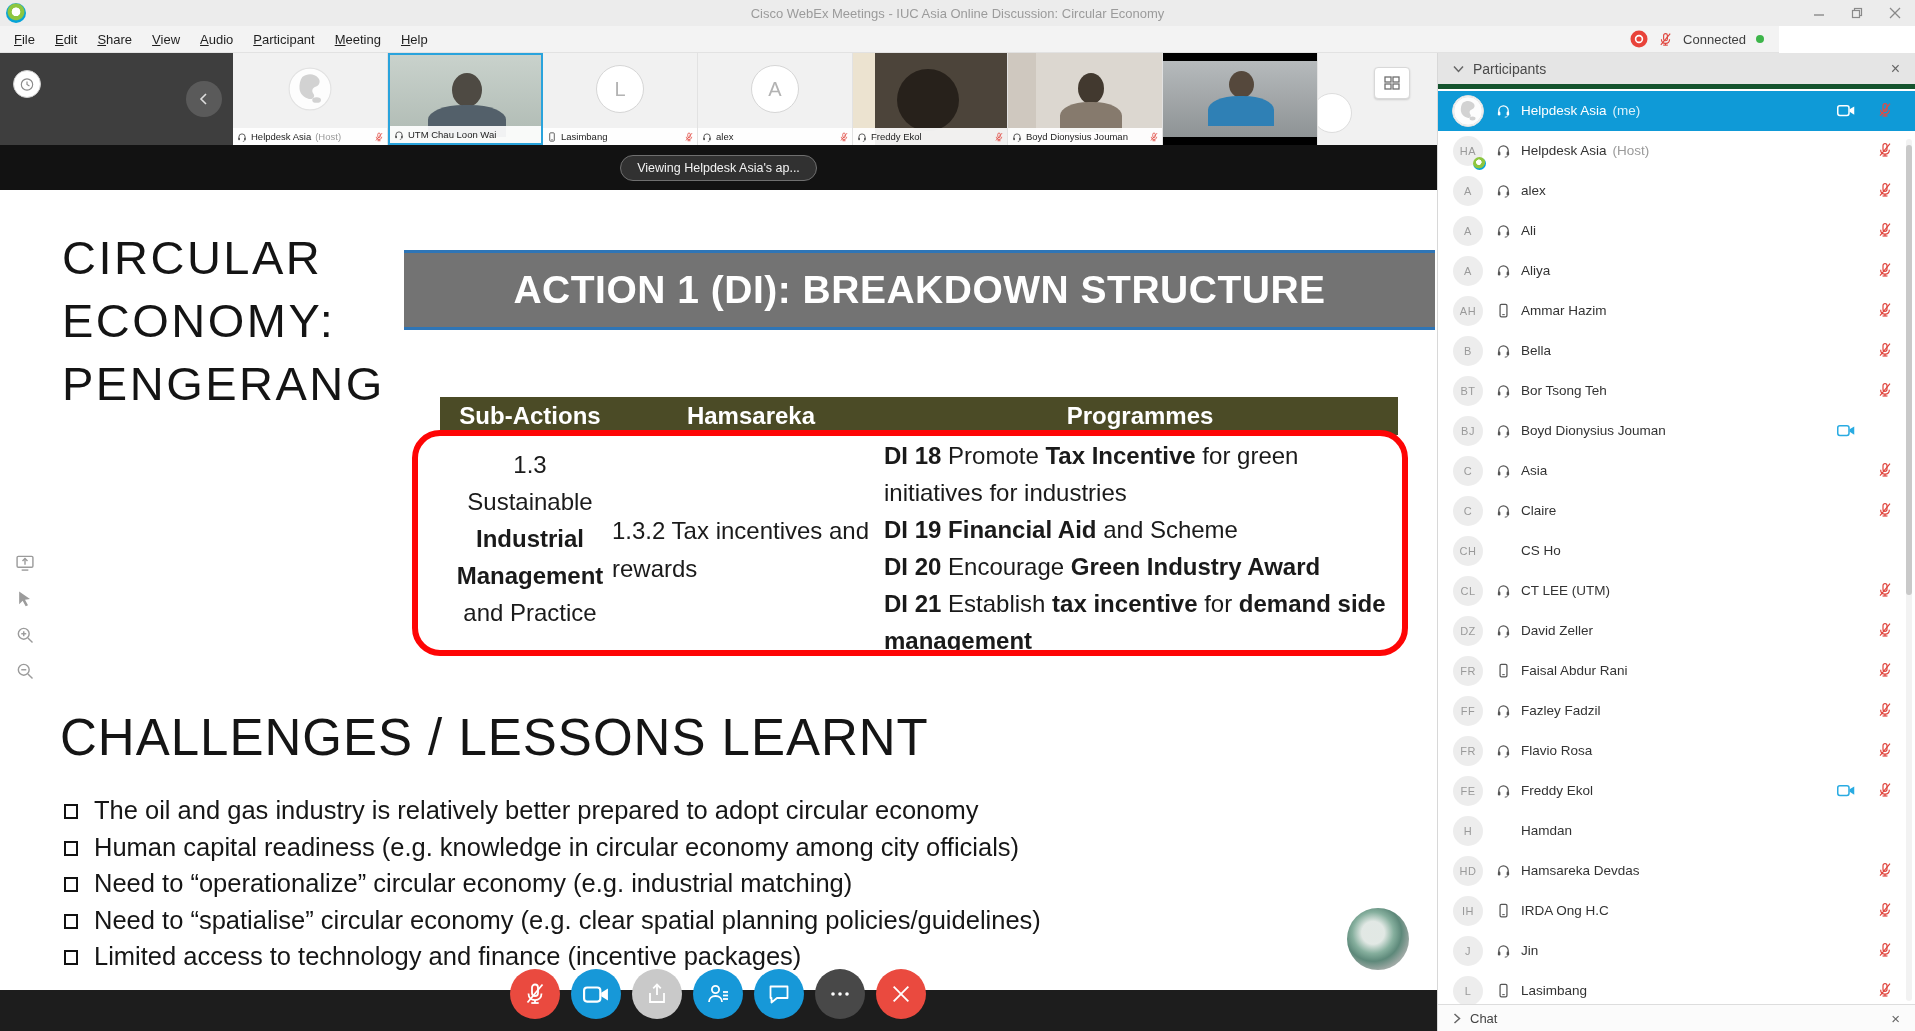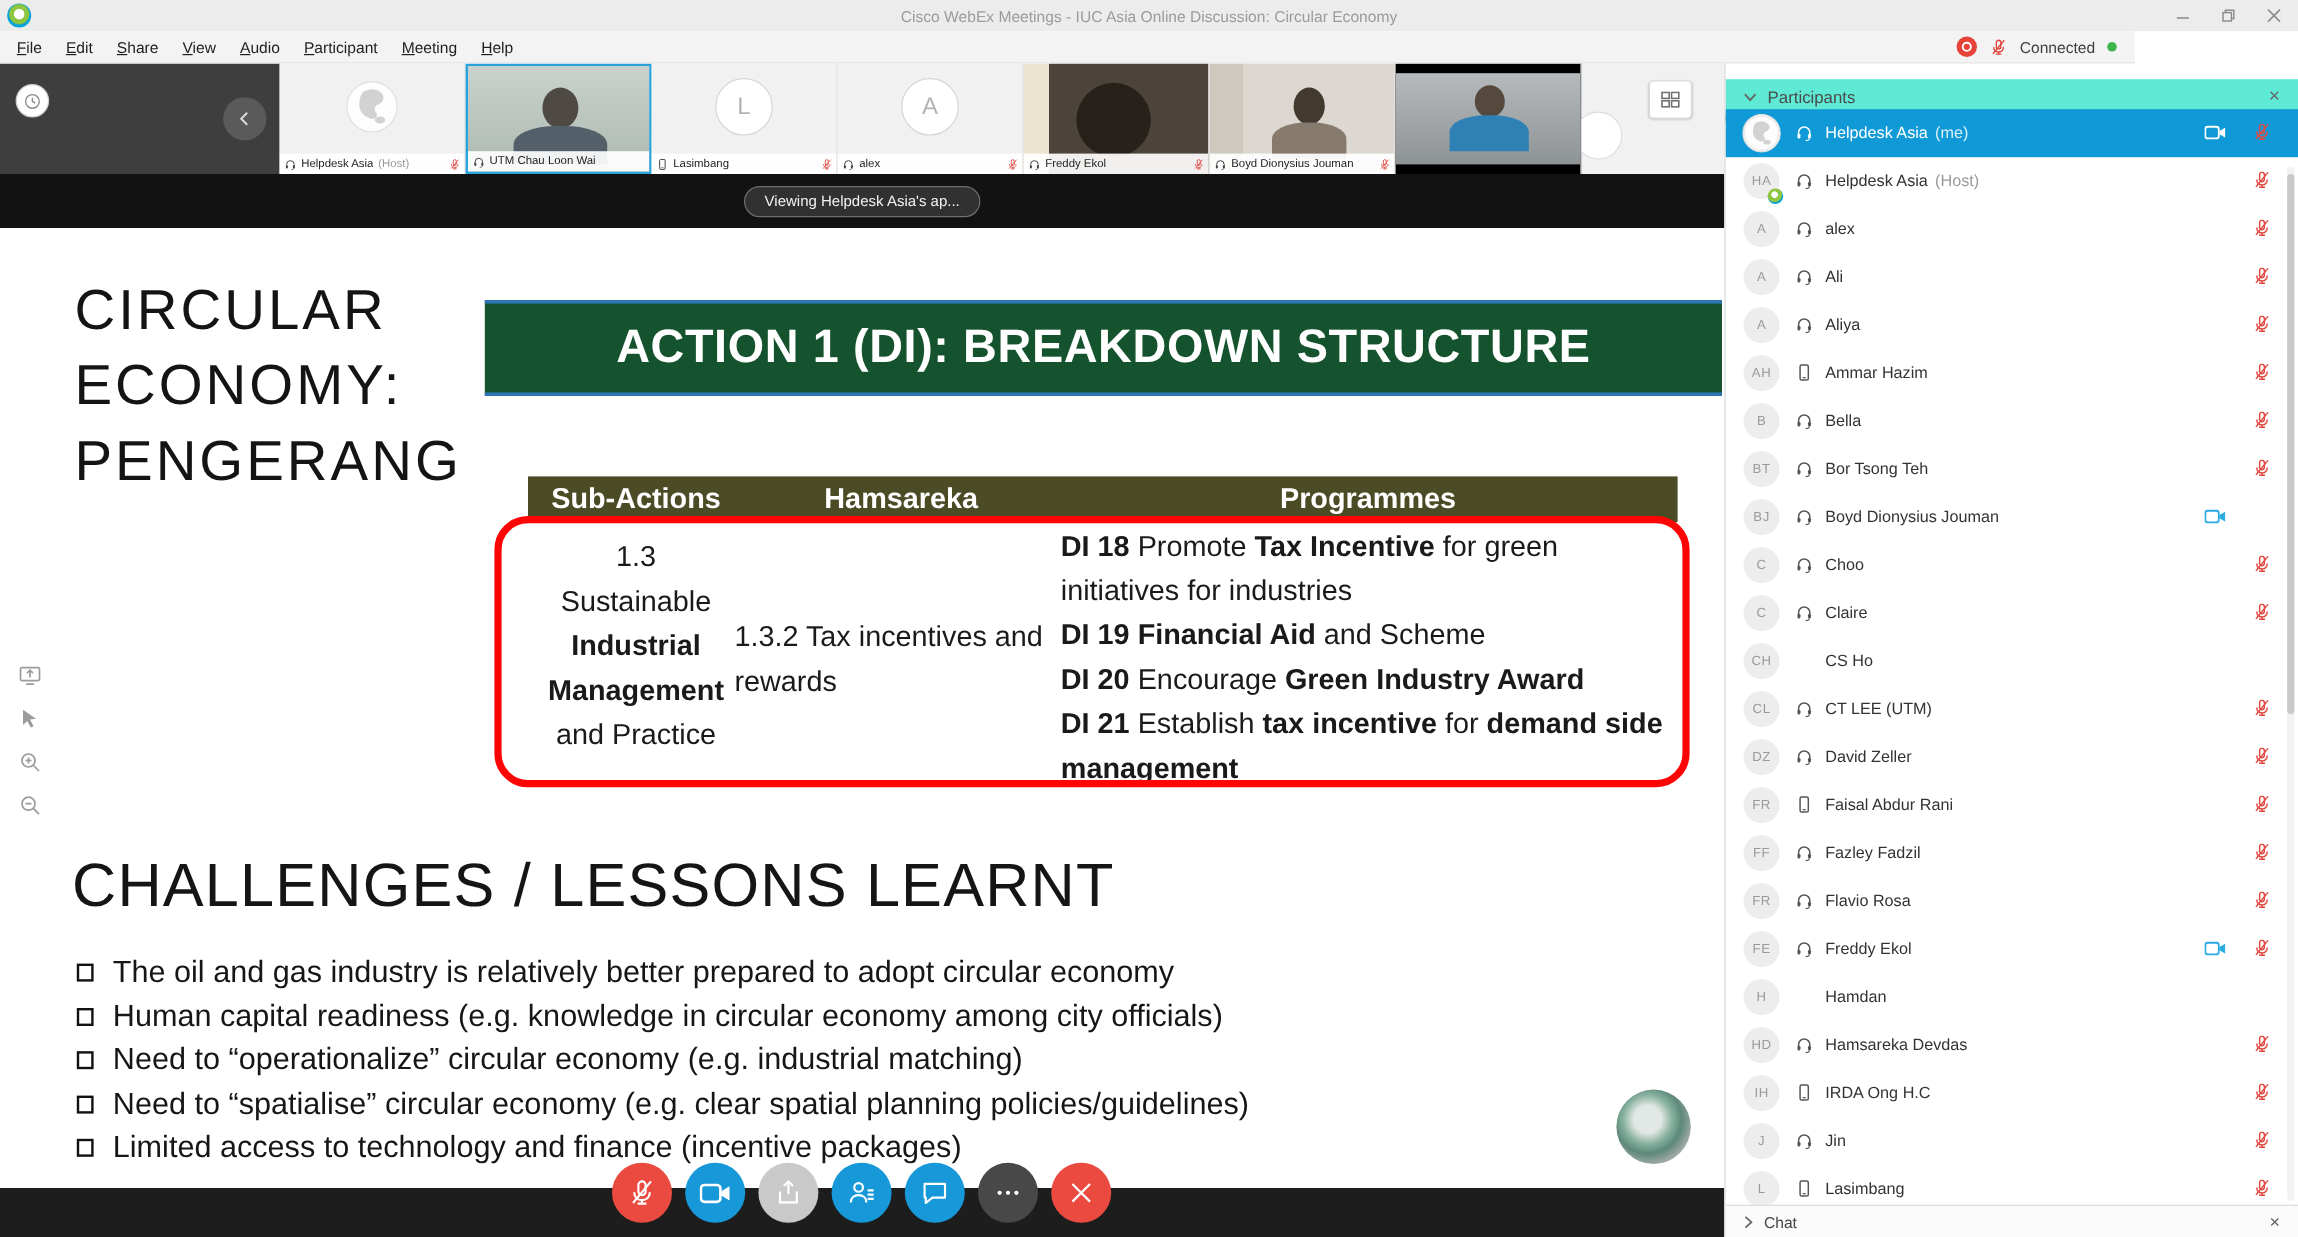--- a/index.html
+++ b/index.html
@@ -57,21 +57,21 @@
   .v-blueman .torso{width:66px;height:30px;left:45px;top:43px;background:#2f80b5;z-index:2}
   .v-part .peek{position:absolute;left:-6px;top:40px;width:38px;height:38px;border-radius:50%;background:#fff;border:1px solid #ddd}
   .gridbtn{position:absolute;left:1374px;top:14px;width:34px;height:30px;background:#fff;border:1px solid #d8d8d8;
            border-radius:4px;display:flex;align-items:center;justify-content:center;color:#6f6f6f;box-shadow:0 1px 2px rgba(0,0,0,.15)}
   
   .band{position:absolute;left:0;top:92px;width:1437px;height:45px;background:#121212;display:flex;align-items:center;justify-content:center}
   .pill{background:#313131;border:1px solid #6f6f6f;color:#f2f2f2;font-size:12.5px;padding:5px 16px;border-radius:15px}
   
   .slide{position:absolute;left:0;top:137px;width:1437px;height:800px;background:#fff;overflow:hidden}
   .stitle{position:absolute;left:62px;top:36px;font-size:47px;line-height:63px;letter-spacing:2.5px;color:#141414;font-weight:200}
-  .banner{position:absolute;left:404px;top:60px;width:1031px;height:80px;background:#14532d;
+  .banner{position:absolute;left:404px;top:60px;width:1031px;height:80px;background:#737373;
           border-top:3px solid #2e75b6;border-bottom:3px solid #2e75b6;box-sizing:border-box;
           display:flex;align-items:center;justify-content:center;color:#fff;font-weight:700;font-size:39px;letter-spacing:.5px}
   .thead{position:absolute;left:440px;top:207px;width:958px;height:38px;background:#4b4b26;display:flex;
          color:#fff;font-weight:700;font-size:24px}
   .thead div{display:flex;align-items:center;justify-content:center;box-sizing:border-box}
   .thead .h1{width:180px}.thead .h2{width:262px}.thead .h3{width:516px}
   .redbox{position:absolute;left:412px;top:240px;width:996px;height:226px;border:6px solid #fe0505;border-radius:28px;box-sizing:border-box}
   .c1{position:absolute;left:440px;top:256px;width:180px;text-align:center;font-size:24px;line-height:37px;color:#1a1a1a}
   .c2{position:absolute;left:612px;top:322px;width:272px;font-size:24px;line-height:38px;color:#1a1a1a}
   .c3{position:absolute;left:884px;top:247px;width:516px;font-size:24px;line-height:37px;color:#1a1a1a}
@@ -85,21 +85,21 @@
   .bbar{position:absolute;left:0;top:937px;width:1437px;height:41px;background:#1d1d1d}
   #controls{position:absolute;left:718px;top:916px;transform:translateX(-50%);display:flex;gap:11px;z-index:6}
   .ctl{width:50px;height:50px;border-radius:50%;border:none;display:flex;align-items:center;justify-content:center;color:#fff}
   
   #left-toolbar{position:absolute;left:12px;top:497px;display:flex;flex-direction:column;gap:10px;color:#9b9b9b;z-index:5}
   .ltb{width:26px;height:26px;display:flex;align-items:center;justify-content:center;background:transparent;border:none;color:#9b9b9b}
   .infobtn{position:absolute;left:13px;top:17px;width:28px;height:28px;border-radius:50%;background:#fff;
            border:1px solid #ccc;color:#8a8a8a;display:flex;align-items:center;justify-content:center;z-index:5}
   
   .panel{position:absolute;left:1437px;top:53px;width:478px;height:978px;background:#fff;border-left:1px solid #d8d8d8;box-sizing:border-box;overflow:hidden}
-  .phead{position:absolute;left:0;top:13px;right:0;height:36px;background:#5eead4;border-bottom:7px solid #14532d;
+  .phead{position:absolute;left:0;top:0;right:0;height:36px;background:#e5e5e5;border-bottom:5px solid #14532d;
          display:flex;align-items:center;gap:9px;padding:0 15px;font-size:14px;color:#4a4a4a;box-sizing:border-box}
   .phead .x{margin-left:auto;color:#666;font-size:16px}
   .merow{position:absolute;left:0;top:38px;right:0;height:40px;background:#0f9ad7;color:#fff;font-size:13.5px}
   #plist{position:absolute;left:0;top:78px;right:0}
   .prow{position:relative;height:40px;font-size:13.5px;color:#333}
   .pav{position:absolute;left:15px;top:5px;width:30px;height:30px;border-radius:50%;background:#ededed;color:#9a9a9a;
        font-size:11px;display:flex;align-items:center;justify-content:center;letter-spacing:.5px}
   .pav.globe{background:#fff;border:1px solid #e0e0e0;box-sizing:border-box}
   .badge{position:absolute;left:35px;top:26px;width:13px;height:13px;border-radius:50%;
          background:radial-gradient(circle at 45% 40%,#fff 0 24%,#8ec63f 28% 55%,#05a3d8 62% 100%)}
@@ -689,21 +689,21 @@
       <div class="prow">
         <div class="pav">C</div>
         <span class="pdev">
           <svg width="15" height="15" viewBox="0 0 24 24">
             <path d="M4.5 15v-3a7.5 7.5 0 0 1 15 0v3" fill="none" stroke="#555" stroke-width="2"></path>
             <rect x="3" y="13.5" width="4" height="6.5" rx="2" fill="#555"></rect>
             <rect x="17" y="13.5" width="4" height="6.5" rx="2" fill="#555"></rect>
             <path d="M19 20c-.5 1.8-2.5 2.6-5 2.6" fill="none" stroke="#555" stroke-width="1.6"></path>
           </svg>
         </span>
-        <span class="pname">Choo</span>
+        <span class="pname">Asia</span>
         <span class="pmic">
           <svg width="16" height="16" viewBox="0 0 24 24" stroke="#e0443c" fill="none">
             <rect x="9" y="2.5" width="6" height="11.5" rx="3" stroke-width="1.8"></rect>
             <path d="M5.5 11.5c0 4.2 2.9 6.6 6.5 6.6s6.5-2.4 6.5-6.6" stroke-width="1.8"></path>
             <line x1="12" y1="18.1" x2="12" y2="21" stroke-width="1.8"></line>
             <line x1="8.3" y1="21" x2="15.7" y2="21" stroke-width="1.8"></line>
             <line x1="4.5" y1="20.5" x2="19.5" y2="2.5" stroke-width="1.8"></line>
           </svg>
         </span>
       </div>

